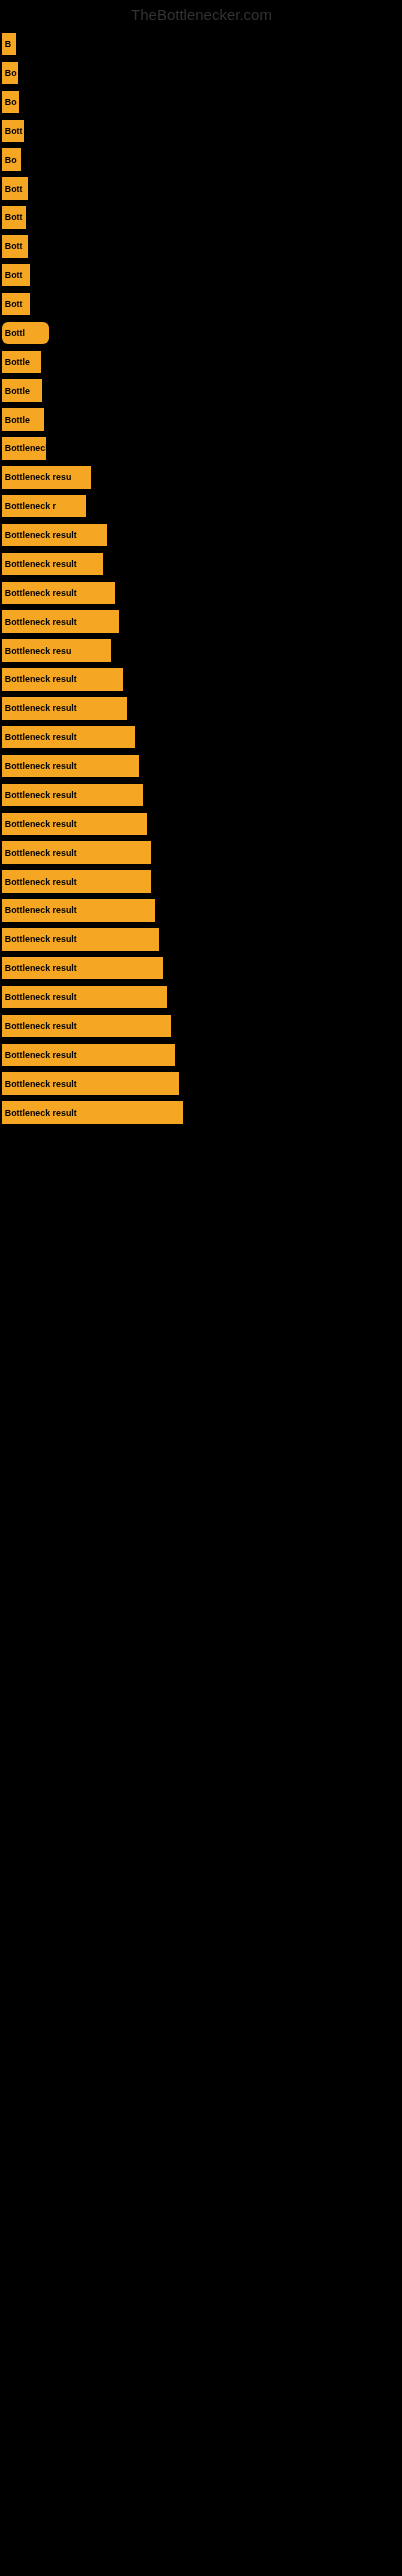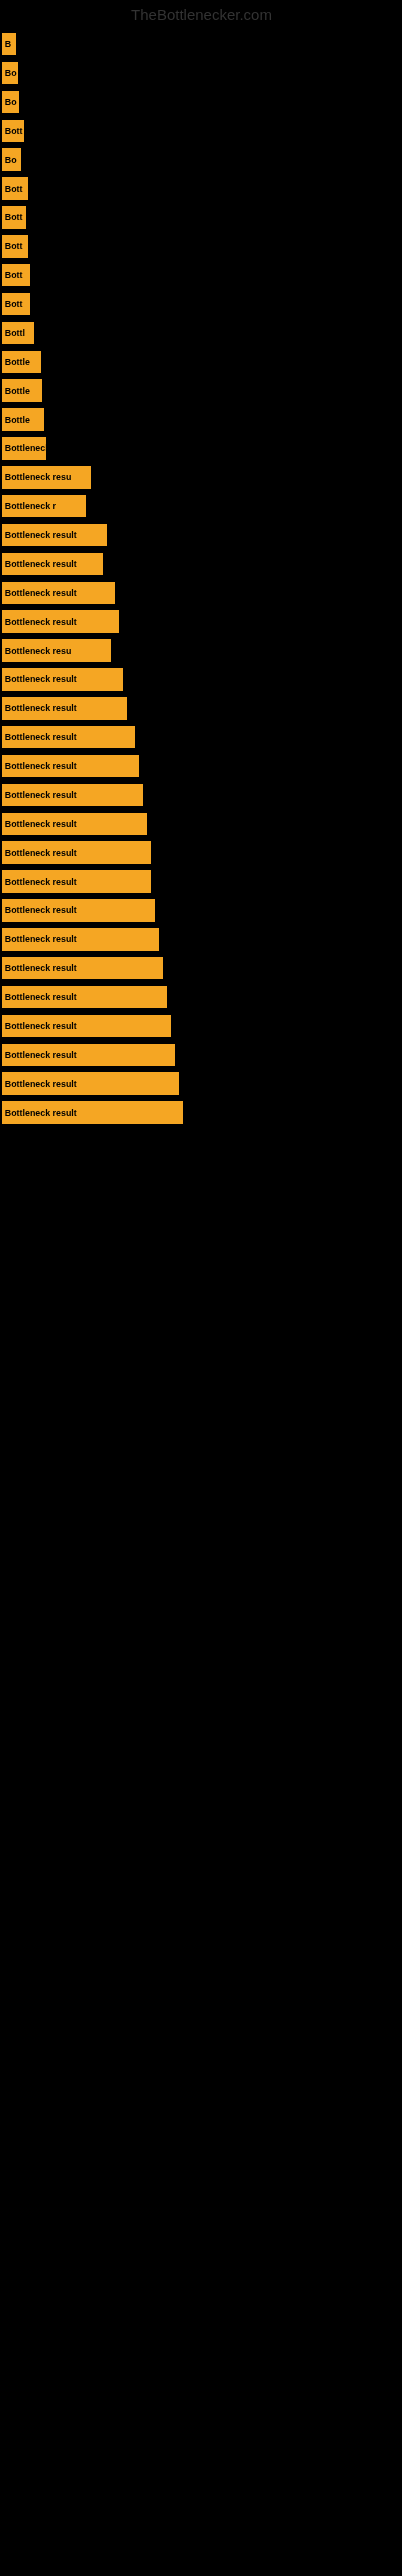--- a/index.html
+++ b/index.html
@@ -67,21 +67,21 @@
     <div class="row-wrapper">
       <div class="bar-label" style="width: 26px;">Bott</div>
     </div>
     <div class="row-wrapper">
       <div class="bar-label" style="width: 28px;">Bott</div>
     </div>
     <div class="row-wrapper">
       <div class="bar-label" style="width: 28px;">Bott</div>
     </div>
     <div class="row-wrapper">
-      <div class="bar-label" style="width: 32px;">Bottl</div>
+      <div class="bar-label" style="width: 47px; border-radius: 6px;">Bottl</div>
     </div>
     <div class="row-wrapper">
       <div class="bar-label" style="width: 39px;">Bottle</div>
     </div>
     <div class="row-wrapper">
       <div class="bar-label" style="width: 40px;">Bottle</div>
     </div>
     <div class="row-wrapper">
       <div class="bar-label" style="width: 42px;">Bottle</div>
     </div>

